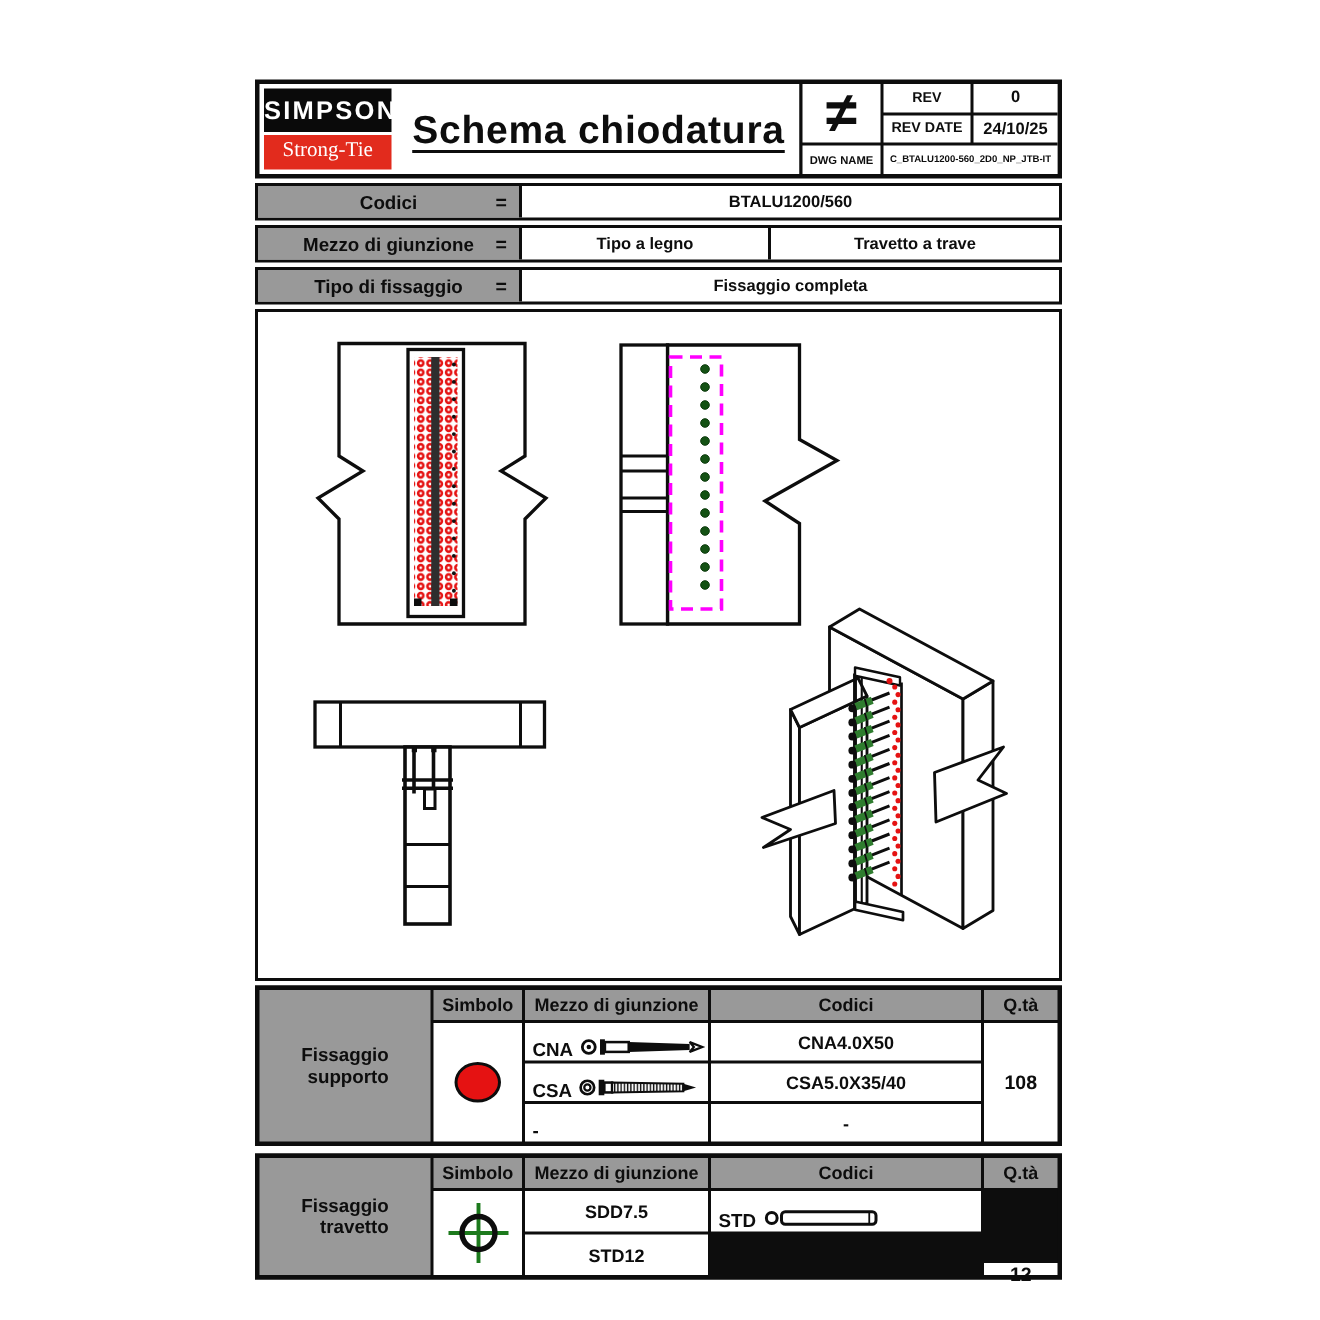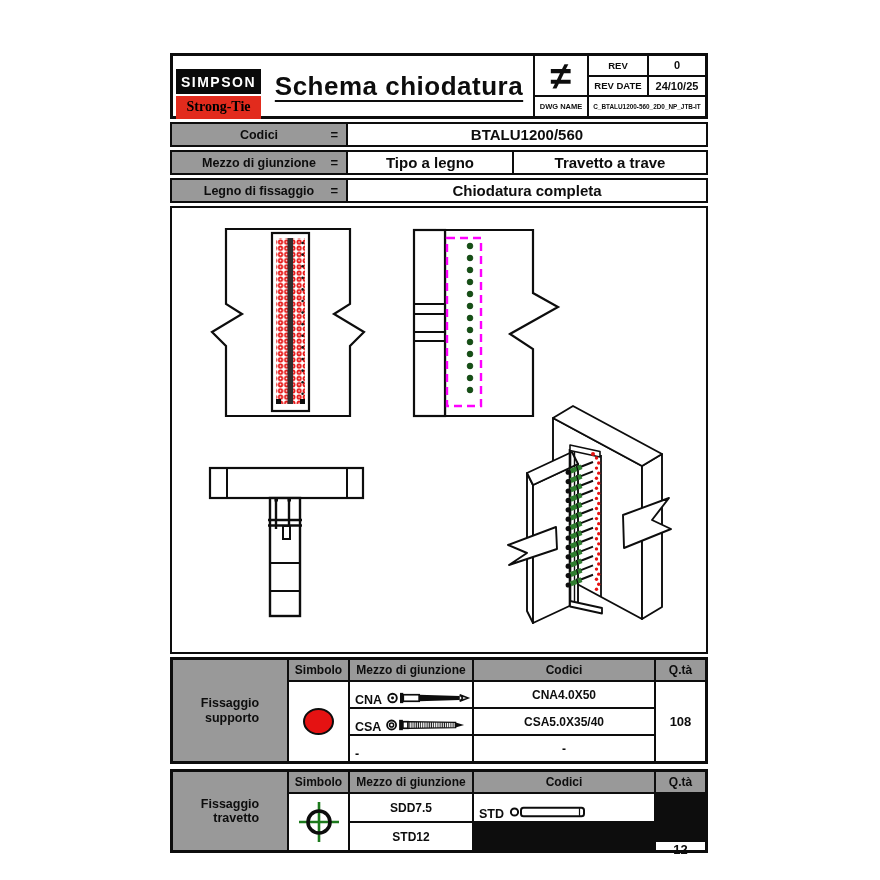--- a/index.html
+++ b/index.html
@@ -12,42 +12,42 @@
     --nail-green:#2f7d2f;
   }
   html,body{margin:0;padding:0;background:#fff;width:880px;height:880px;
     font-family:"Liberation Sans",sans-serif;color:var(--ink);}
   .page{position:absolute;left:170px;top:53px;width:538px;background:#fff;}
   *{box-sizing:border-box;}
 
   
   .hdr{height:66px;border:3px solid var(--ink);display:flex;}
   .logo{width:92px;padding:3px 4px 3px 3px;display:flex;flex-direction:column;gap:2px;}
-  .logo-top{background:#0a0a0a;color:#fff;font-weight:bold;font-size:14px;
-    letter-spacing:1.5px;text-align:center;padding:5px 0 4px;margin-top:10px;}
-  .logo-bot{background:var(--brand-red);color:#000000;font-family:"Liberation Serif",serif;
-    font-weight:bold;font-size:14px;text-align:center;padding:3px 2px 4px;}
+  .logo-top{background:#0a0a0a;color:#fff;font-weight:bold;font-size:17px;
+    letter-spacing:1.5px;text-align:center;padding:5px 0 4px;}
+  .logo-bot{background:var(--brand-red);color:#ffffff;font-family:"Liberation Serif",serif;
+    font-weight:normal;font-size:14px;text-align:center;padding:3px 12px 4px;}
   .title-wrap{flex:1;display:grid;place-items:center;}
   .title{font-size:26px;font-weight:bold;text-decoration:underline;
     text-decoration-thickness:2px;text-underline-offset:5px;letter-spacing:.5px;}
   .tblock{width:172px;border-left:2.5px solid var(--ink);background:var(--ink);
     display:grid;grid-template-columns:52px 58px 1fr;grid-template-rows:1fr 1fr 1fr;gap:2px;}
   .tblock>div{background:#fff;display:flex;align-items:center;justify-content:center;}
   .neq{grid-area:1/1/3/2;font-size:38px;font-weight:bold;line-height:0;}
   .dwg-l{grid-area:3/1/4/2;font-size:7.5px;font-weight:bold;}
   .rev-l,.revd-l{font-size:9.5px;font-weight:bold;}
   .rev-v,.revd-v{font-size:11px;font-weight:bold;}
   .dwg-v{grid-area:3/2/4/4;font-size:6.4px;font-weight:bold;white-space:nowrap;}
 
   
   .info-row{display:flex;height:25px;border:2.5px solid var(--ink);margin-top:3px;}
   .info-label{width:176px;background:var(--gray);border-right:2.5px solid var(--ink);
     position:relative;display:grid;place-items:center;font-weight:bold;font-size:12.5px;}
   .info-label .eq{position:absolute;right:8px;font-size:13px;}
-  .info-val{flex:1;display:grid;place-items:center;font-weight:bold;font-size:15px;}
+  .info-val{flex:1;display:grid;place-items:center;font-weight:bold;font-size:11px;}
   .info-val.split{flex:0 0 166px;border-right:2.5px solid var(--ink);}
 
   
   .panel{height:448px;border:2.5px solid var(--ink);margin-top:3px;position:relative;}
   .panel svg{display:block;}
 
   
   .ftab{border:3px solid var(--ink);background:var(--ink);display:grid;gap:2px;margin-top:3px;}
   .ftab.t1{grid-template-columns:114px 59px 122px 180px 1fr;grid-template-rows:20px 25px 25px 25px;}
   .ftab.t2{grid-template-columns:114px 59px 122px 180px 1fr;grid-template-rows:20px 27px 27px;margin-top:5px;}
@@ -103,24 +103,24 @@
   <div class="info-row">
     <div class="info-label">
       <span>Mezzo di giunzione</span>
         <span class="eq">=</span>
     </div>
     <div class="info-val split">Tipo a legno</div>
     <div class="info-val">Travetto a trave</div>
   </div>
   <div class="info-row">
     <div class="info-label">
-      <span>Legno di fissaggio</span>
+      <span>Tipo di fissaggio</span>
         <span class="eq">=</span>
     </div>
-    <div class="info-val">Chiodatura completa</div>
+    <div class="info-val">Fissaggio completa</div>
   </div>
 
   <div class="panel">
     <svg width="532" height="442" viewBox="0 0 532 442">
       <defs>
         <pattern id="redpat" width="6.2" height="6.2" patternUnits="userSpaceOnUse">
           <rect width="6.2" height="6.2" fill="#fff"></rect>
           <circle cx="3.1" cy="3.1" r="2.6" fill="#e51212"></circle>
           <circle cx="3.1" cy="3.1" r="0.9" fill="#fff"></circle>
         </pattern>

